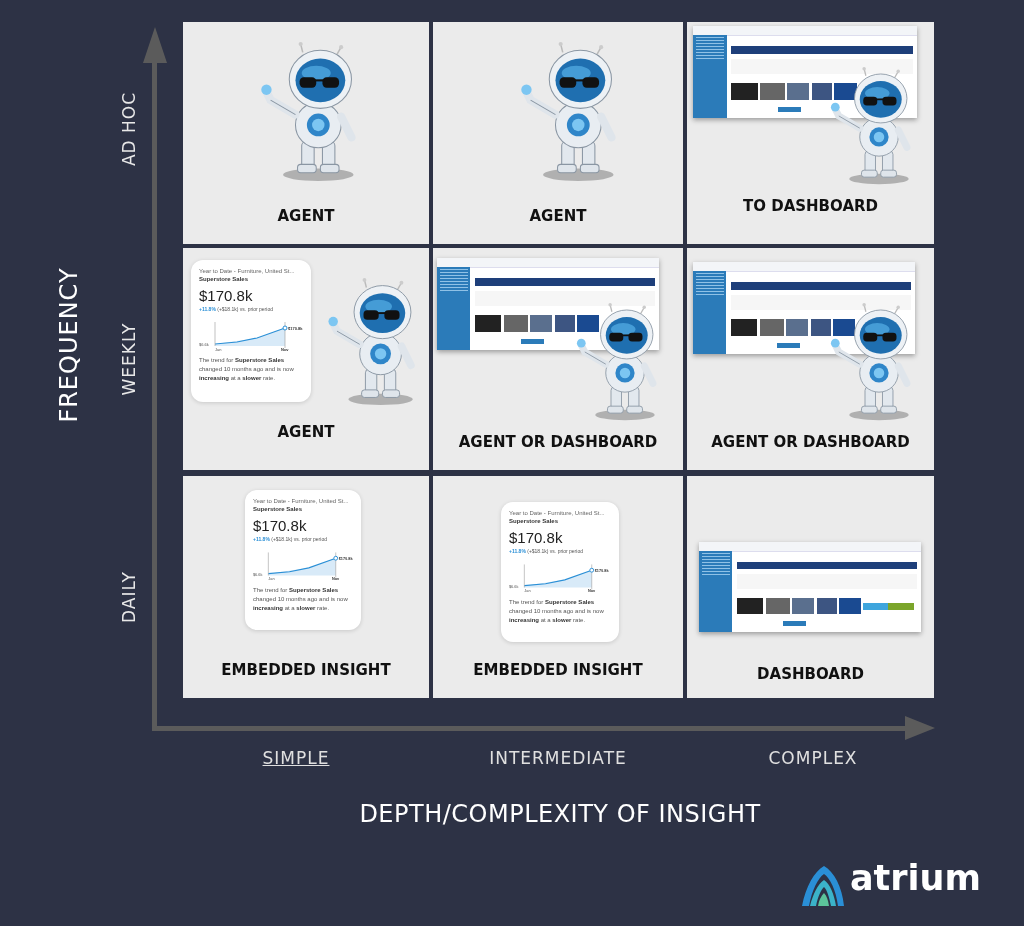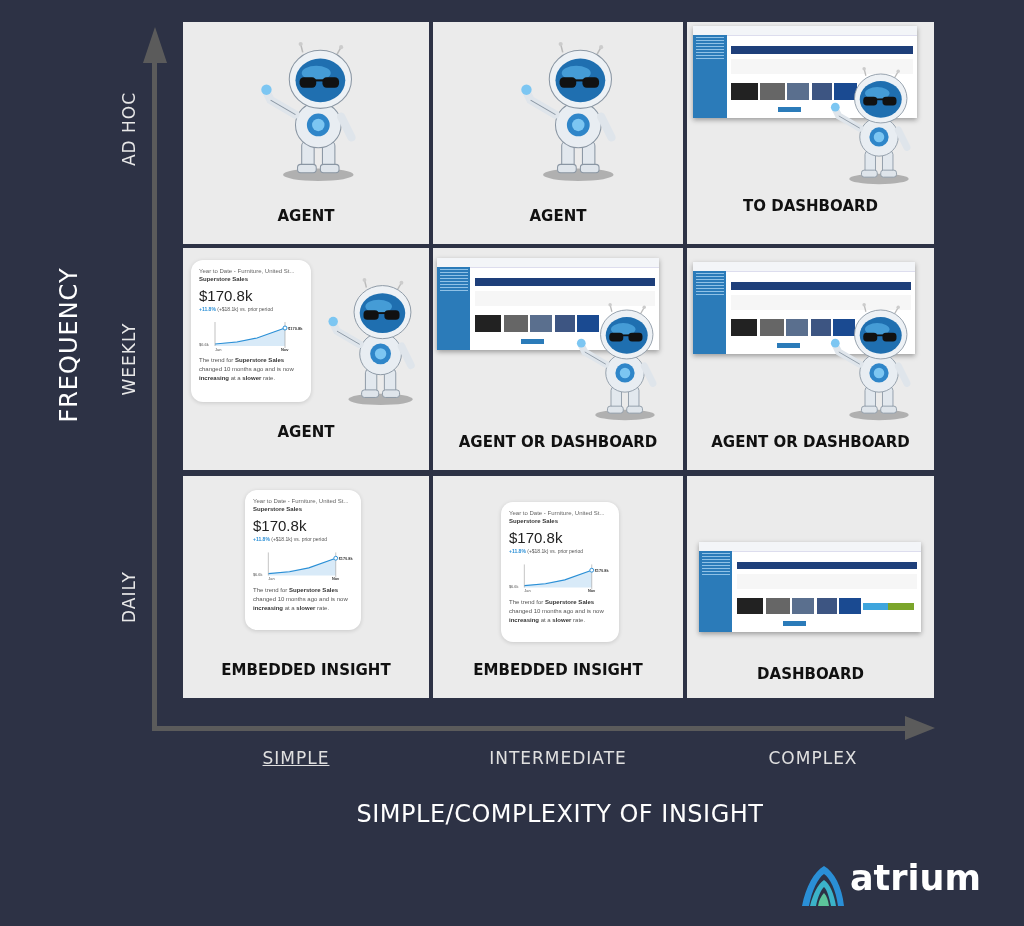--- a/index.html
+++ b/index.html
@@ -48,21 +48,21 @@
 <div class="axis-h-head"></div>
 
 <div class="rot title-y" style="left:-20px;top:330px;width:180px;height:30px;">FREQUENCY</div>
 <div class="rot ylabel" style="left:80px;top:118px;width:100px;height:22px;">AD HOC</div>
 <div class="rot ylabel" style="left:80px;top:348px;width:100px;height:22px;">WEEKLY</div>
 <div class="rot ylabel" style="left:80px;top:586px;width:100px;height:22px;">DAILY</div>
 
 <div class="xlabel" style="left:196px;top:748px;width:200px;text-decoration:underline;">SIMPLE</div>
 <div class="xlabel" style="left:458px;top:748px;width:200px;text-align:center;">INTERMEDIATE</div>
 <div class="xlabel" style="left:713px;top:748px;width:200px;">COMPLEX</div>
-<div class="title-x">SIMPLE/COMPLEXITY OF INSIGHT</div>
+<div class="title-x">DEPTH/COMPLEXITY OF INSIGHT</div>
 
 <svg width="0" height="0" style="position:absolute">
   <defs>
     <g id="robot-g">
       <ellipse cx="50" cy="128" rx="34" ry="6" fill="rgba(0,0,0,0.25)"></ellipse>
       <line x1="35" y1="10" x2="33" y2="2" stroke="#bbb" stroke-width="1.5"></line>
         <circle cx="33" cy="2" r="2" fill="#ccc"></circle>
       <line x1="68" y1="12" x2="72" y2="5" stroke="#bbb" stroke-width="1.5"></line>
         <circle cx="72" cy="5" r="2" fill="#ccc"></circle>
       <rect x="34" y="96" width="12" height="26" rx="4" fill="#e2e8ee" stroke="#8a96a3" stroke-width="1"></rect>

